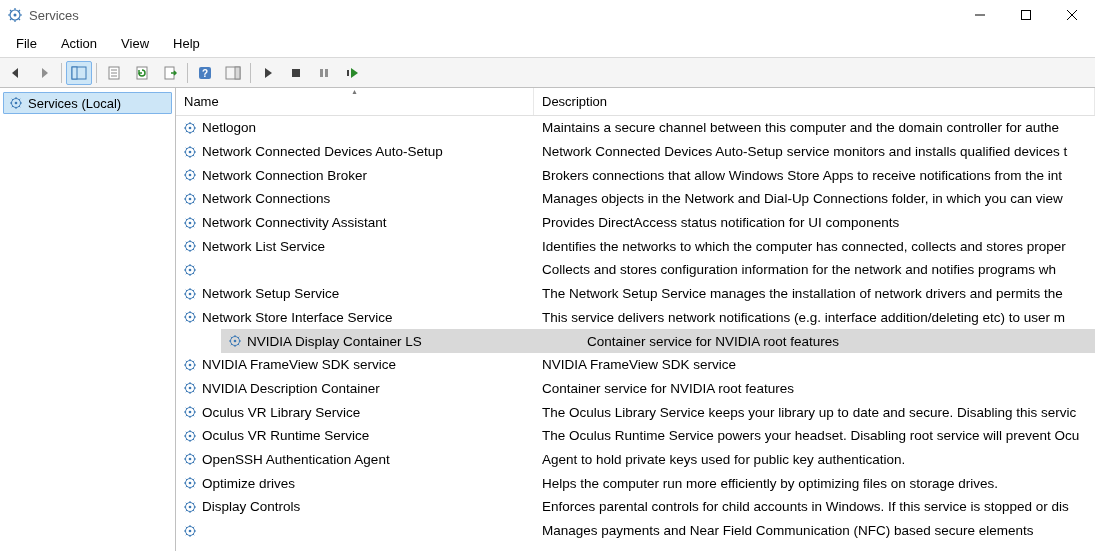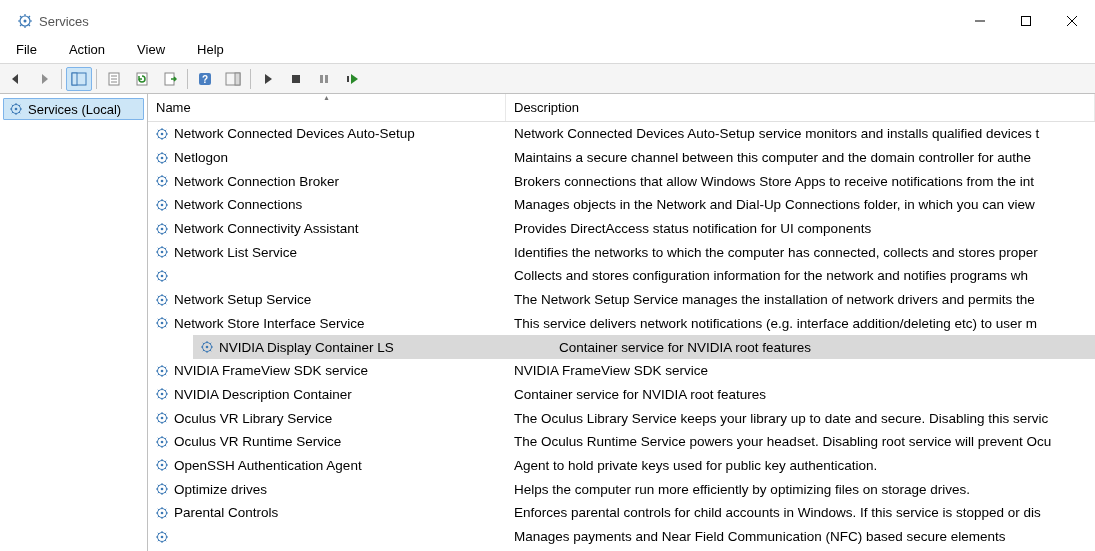--- a/index.html
+++ b/index.html
@@ -11,58 +11,57 @@
     width: 1095px;
     height: 551px;
     overflow: hidden;
     display: flex;
     flex-direction: column;
   }
   .titlebar {
     height: 30px;
     display: flex;
     align-items: center;
-    padding-left: 17px;
+    padding-left: 7px;
     background: #fff;
-    margin-top: 6px;
   }
   .titlebar .app-icon {
     width: 16px; height: 16px; margin-right: 6px;
     display: flex; align-items: center; justify-content: center;
   }
   .titlebar .title { font-size: 13px; color: #555; }
   .win-controls { margin-left: auto; display: flex; }
   .win-btn {
     width: 46px; height: 30px; display: flex;
     align-items: center; justify-content: center; color: #000;
   }
   .win-btn svg { stroke: #000; stroke-width: 1; }
   .menubar {
     height: 28px; display: flex; align-items: center;
     padding-left: 6px; border-bottom: 1px solid #d9d9d9;
-    background: #fff; gap: 12px;
+    background: #fff; gap: 4px;
   }
   .menu-item { padding: 0 10px; font-size: 13px; cursor: default; }
   .toolbar {
     height: 30px; display: flex; align-items: center;
     padding-left: 2px; background: #f5f5f5;
     border-bottom: 1px solid #c0c0c0; gap: 0;
   }
   .tb-btn {
     width: 26px; height: 24px; display: flex;
     align-items: center; justify-content: center; margin: 0 1px;
     border: 1px solid transparent; border-radius: 2px;
   }
   .tb-btn.active {
     border: 1px solid #7eb4ea; background: #cde6f7;
   }
   .tb-sep { width: 1px; height: 20px; background: #c0c0c0; margin: 0 3px; }
   .content { flex: 1; display: flex; overflow: hidden; }
   .tree-pane {
-    width: 148px; border-right: 1px solid #c0c0c0;
+    width: 176px; border-right: 1px solid #c0c0c0;
     background: #fff; padding-top: 2px;
   }
   .tree-item {
     display: flex; align-items: center; padding: 2px 4px;
     margin: 2px 3px;
   }
   .tree-item.selected {
     border: 1px solid #7eb4ea; background: #cde6f7;
     border-radius: 1px;
   }
@@ -242,42 +241,42 @@
       </div>
     </div>
     <div class="list-body" id="list-body">
         <div class="row">
           <div class="cell-name">
             <span class="gear-sm"><svg width="16" height="16" viewBox="0 0 16 16">
                 <circle cx="8" cy="8" r="4.5" fill="none" stroke="#3b78b5" stroke-width="1"></circle>
                 <circle cx="8" cy="8" r="1.3" fill="#3b78b5"></circle>
                 <path d="M8 2 L8 3.5 M8 12.5 L8 14 M2 8 L3.5 8 M12.5 8 L14 8 M3.8 3.8 L4.9 4.9 M11.1 11.1 L12.2 12.2 M3.8 12.2 L4.9 11.1 M11.1 4.9 L12.2 3.8" stroke="#3b78b5" stroke-width="1"></path>
               </svg></span>
+            <span class="svc-name">Netlogon</span>
+          </div>
+          <div class="cell-desc">Maintains a secure channel between this computer and the domain controller for authe</div>
+        </div>
+        <div class="row">
+          <div class="cell-name">
+            <span class="gear-sm"><svg width="16" height="16" viewBox="0 0 16 16">
+                <circle cx="8" cy="8" r="4.5" fill="none" stroke="#3b78b5" stroke-width="1"></circle>
+                <circle cx="8" cy="8" r="1.3" fill="#3b78b5"></circle>
+                <path d="M8 2 L8 3.5 M8 12.5 L8 14 M2 8 L3.5 8 M12.5 8 L14 8 M3.8 3.8 L4.9 4.9 M11.1 11.1 L12.2 12.2 M3.8 12.2 L4.9 11.1 M11.1 4.9 L12.2 3.8" stroke="#3b78b5" stroke-width="1"></path>
+              </svg></span>
             <span class="svc-name">Network Connected Devices Auto-Setup</span>
           </div>
           <div class="cell-desc">Network Connected Devices Auto-Setup service monitors and installs qualified devices t</div>
         </div>
         <div class="row">
           <div class="cell-name">
             <span class="gear-sm"><svg width="16" height="16" viewBox="0 0 16 16">
                 <circle cx="8" cy="8" r="4.5" fill="none" stroke="#3b78b5" stroke-width="1"></circle>
                 <circle cx="8" cy="8" r="1.3" fill="#3b78b5"></circle>
                 <path d="M8 2 L8 3.5 M8 12.5 L8 14 M2 8 L3.5 8 M12.5 8 L14 8 M3.8 3.8 L4.9 4.9 M11.1 11.1 L12.2 12.2 M3.8 12.2 L4.9 11.1 M11.1 4.9 L12.2 3.8" stroke="#3b78b5" stroke-width="1"></path>
               </svg></span>
-            <span class="svc-name">Netlogon</span>
-          </div>
-          <div class="cell-desc">Maintains a secure channel between this computer and the domain controller for authe</div>
-        </div>
-        <div class="row">
-          <div class="cell-name">
-            <span class="gear-sm"><svg width="16" height="16" viewBox="0 0 16 16">
-                <circle cx="8" cy="8" r="4.5" fill="none" stroke="#3b78b5" stroke-width="1"></circle>
-                <circle cx="8" cy="8" r="1.3" fill="#3b78b5"></circle>
-                <path d="M8 2 L8 3.5 M8 12.5 L8 14 M2 8 L3.5 8 M12.5 8 L14 8 M3.8 3.8 L4.9 4.9 M11.1 11.1 L12.2 12.2 M3.8 12.2 L4.9 11.1 M11.1 4.9 L12.2 3.8" stroke="#3b78b5" stroke-width="1"></path>
-              </svg></span>
             <span class="svc-name">Network Connection Broker</span>
           </div>
           <div class="cell-desc">Brokers connections that allow Windows Store Apps to receive notifications from the int</div>
         </div>
         <div class="row">
           <div class="cell-name">
             <span class="gear-sm"><svg width="16" height="16" viewBox="0 0 16 16">
                 <circle cx="8" cy="8" r="4.5" fill="none" stroke="#3b78b5" stroke-width="1"></circle>
                 <circle cx="8" cy="8" r="1.3" fill="#3b78b5"></circle>
                 <path d="M8 2 L8 3.5 M8 12.5 L8 14 M2 8 L3.5 8 M12.5 8 L14 8 M3.8 3.8 L4.9 4.9 M11.1 11.1 L12.2 12.2 M3.8 12.2 L4.9 11.1 M11.1 4.9 L12.2 3.8" stroke="#3b78b5" stroke-width="1"></path>
@@ -417,21 +416,21 @@
           </div>
           <div class="cell-desc">Helps the computer run more efficiently by optimizing files on storage drives.</div>
         </div>
         <div class="row">
           <div class="cell-name">
             <span class="gear-sm"><svg width="16" height="16" viewBox="0 0 16 16">
                 <circle cx="8" cy="8" r="4.5" fill="none" stroke="#3b78b5" stroke-width="1"></circle>
                 <circle cx="8" cy="8" r="1.3" fill="#3b78b5"></circle>
                 <path d="M8 2 L8 3.5 M8 12.5 L8 14 M2 8 L3.5 8 M12.5 8 L14 8 M3.8 3.8 L4.9 4.9 M11.1 11.1 L12.2 12.2 M3.8 12.2 L4.9 11.1 M11.1 4.9 L12.2 3.8" stroke="#3b78b5" stroke-width="1"></path>
               </svg></span>
-            <span class="svc-name">Parental Controls</span>
+            <span class="svc-name">Display Controls</span>
           </div>
           <div class="cell-desc">Enforces parental controls for child accounts in Windows. If this service is stopped or dis</div>
         </div>
         <div class="row">
           <div class="cell-name">
             <span class="gear-sm"><svg width="16" height="16" viewBox="0 0 16 16">
                 <circle cx="8" cy="8" r="4.5" fill="none" stroke="#3b78b5" stroke-width="1"></circle>
                 <circle cx="8" cy="8" r="1.3" fill="#3b78b5"></circle>
                 <path d="M8 2 L8 3.5 M8 12.5 L8 14 M2 8 L3.5 8 M12.5 8 L14 8 M3.8 3.8 L4.9 4.9 M11.1 11.1 L12.2 12.2 M3.8 12.2 L4.9 11.1 M11.1 4.9 L12.2 3.8" stroke="#3b78b5" stroke-width="1"></path>
               </svg></span>

